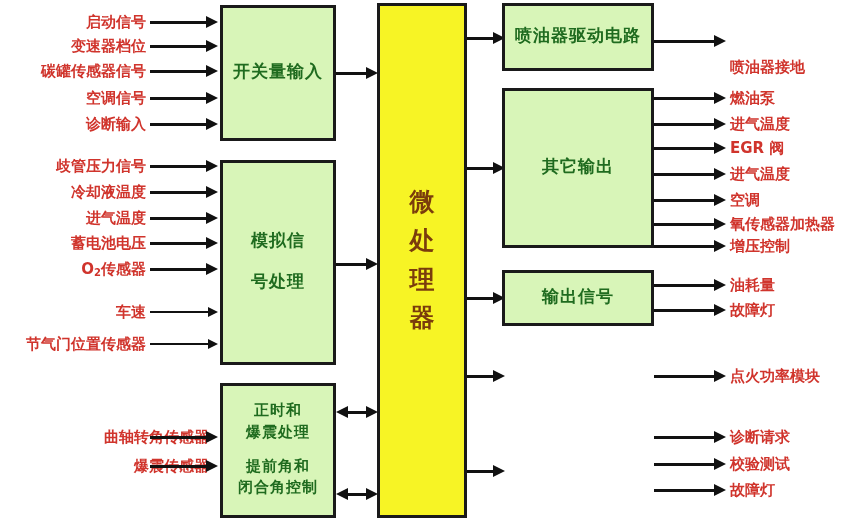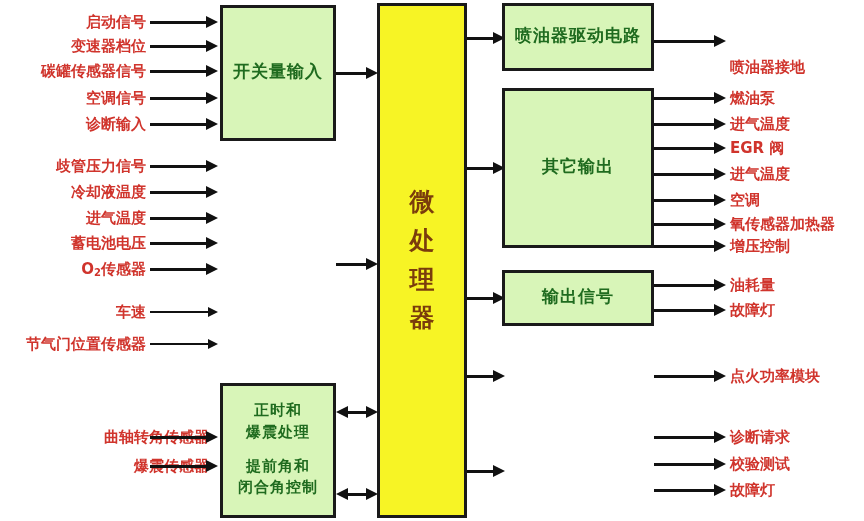--- a/index.html
+++ b/index.html
@@ -152,20 +152,24 @@
     </div>
   <div class="arrow" style="left:150px;top:466px;width:68px;">
       <div class="shaft" style="width:56px;"></div>
       <div class="headR" style="left:56px;"></div>
     </div>
 
   <div class="box green" style="left:220px;top:5px;width:116px;height:136px;font-size:17px;">
     <span class="ln">开关量输入</span>
   </div>
 
+  <div class="box green" style="left:220px;top:160px;width:116px;height:205px;font-size:17px;">
+    <span class="ln" style="margin-bottom:16px;">模拟信</span>
+    <span class="ln">号处理</span>
+  </div>
 
   <div class="box green" style="left:220px;top:383px;width:116px;height:135px;font-size:15px;">
     <span class="ln">正时和</span>
     <span class="ln" style="margin-bottom:12px;">爆震处理</span>
     <span class="ln">提前角和</span>
     <span class="ln">闭合角控制</span>
   </div>
 
   <div class="arrow" style="left:336px;top:73px;width:42px;">
       <div class="shaft" style="width:30px;"></div>

